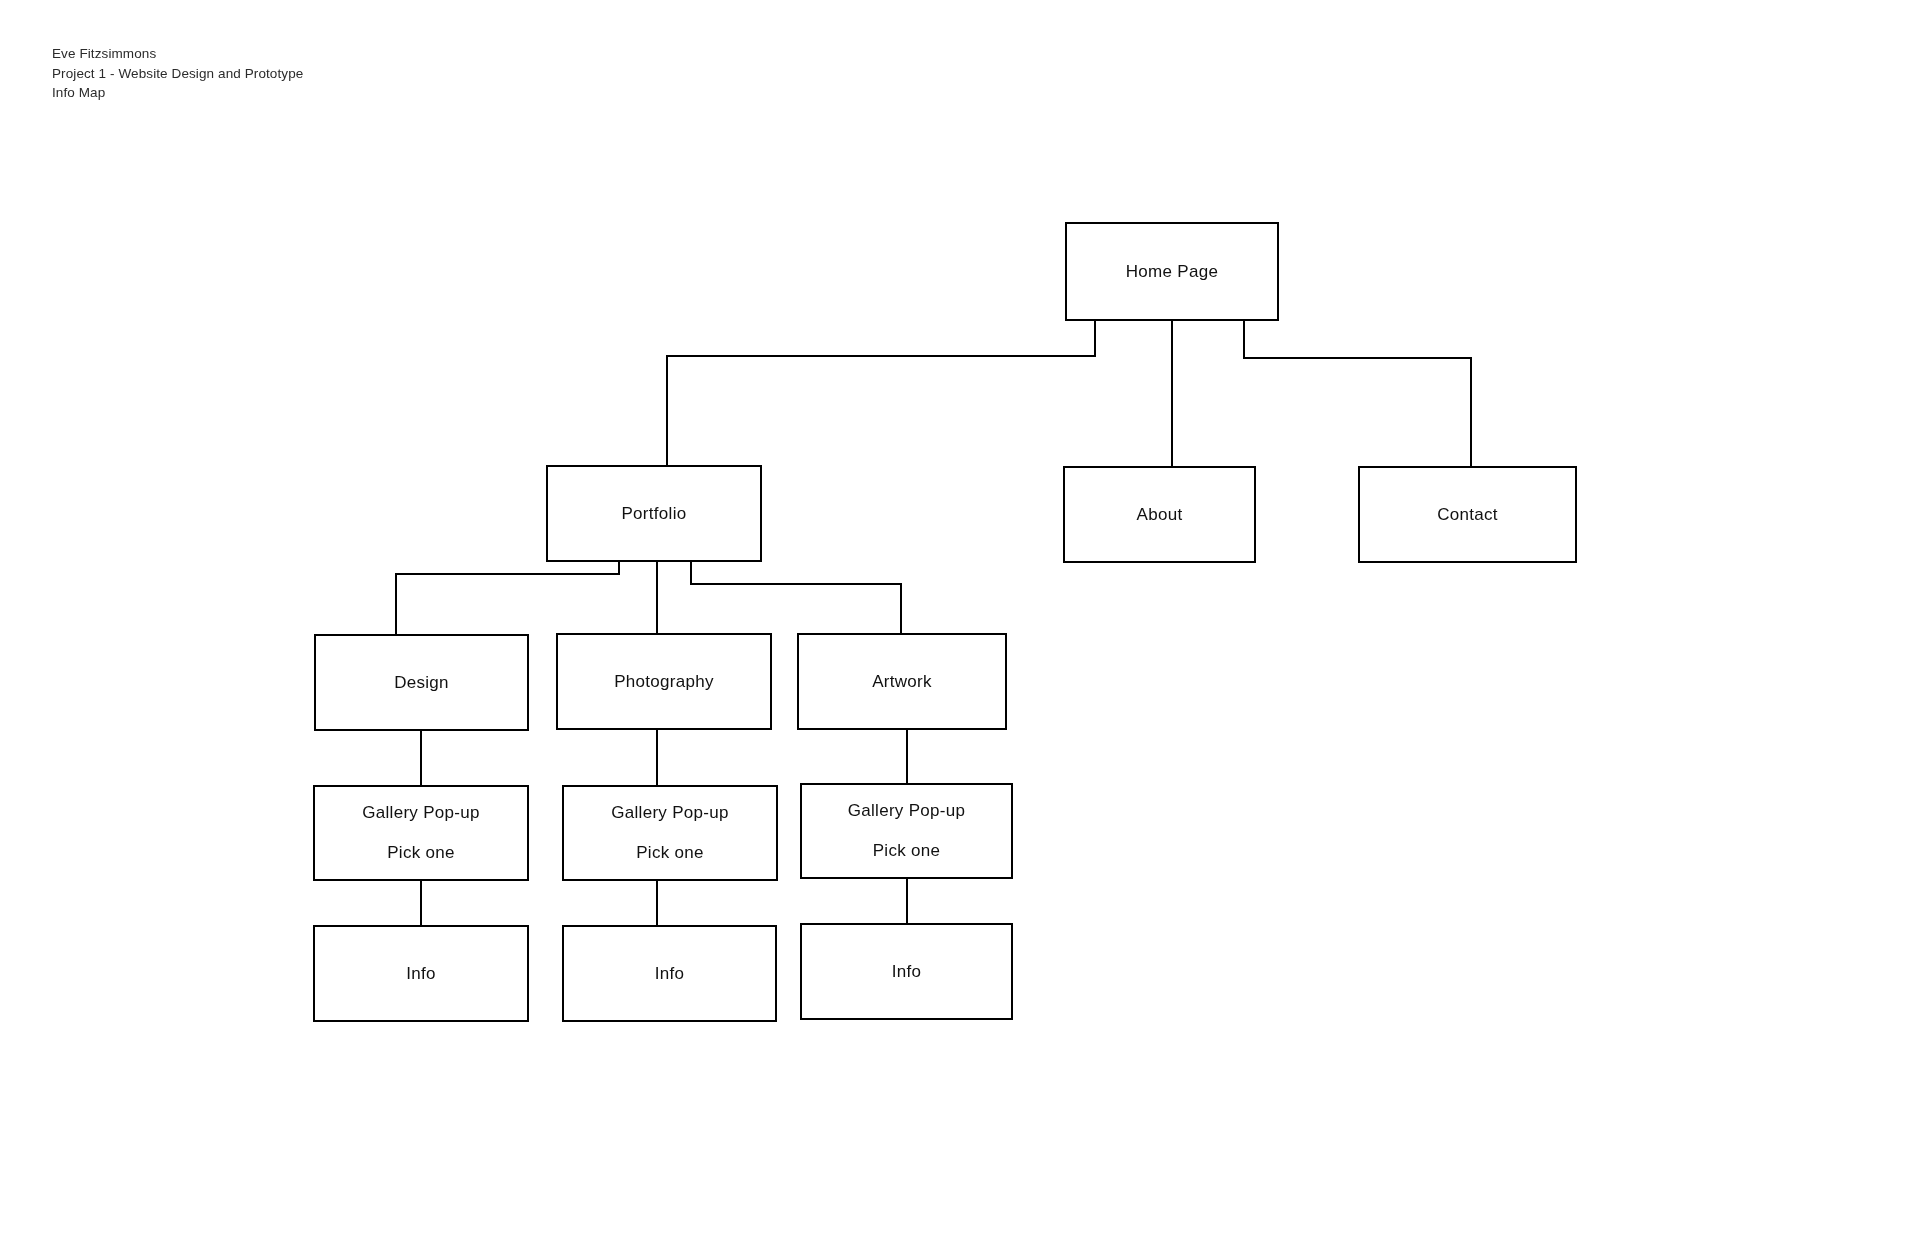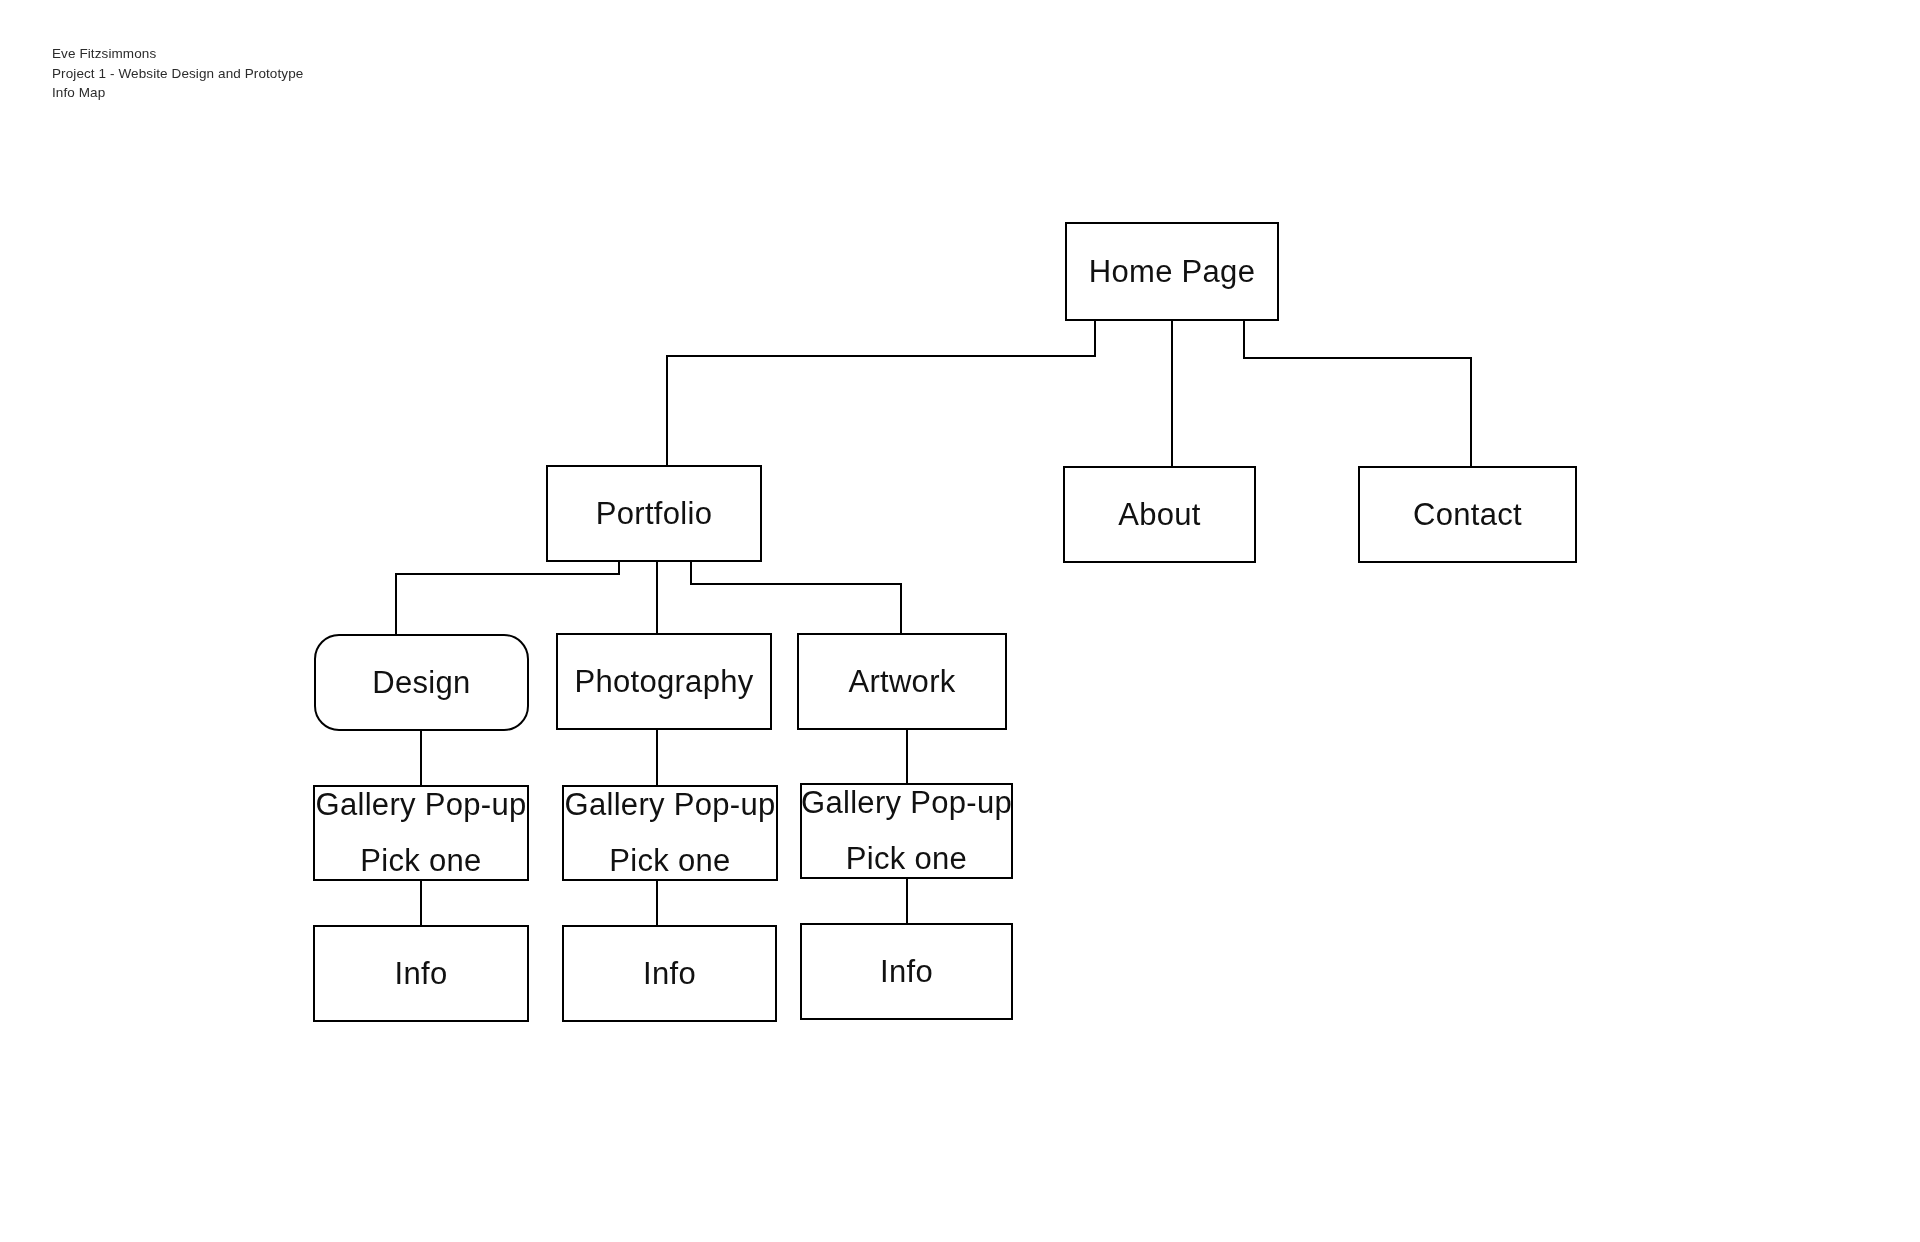--- a/index.html
+++ b/index.html
@@ -56,36 +56,36 @@
     border: 2.5px solid #000000;
     background: #ffffff;
     display: flex;
     flex-direction: column;
     align-items: center;
     justify-content: center;
     text-align: center;
   }
   .node .lbl {
     font-family: "Liberation Sans", sans-serif;
-    font-size: 31px;
+    font-size: 17px;
     font-weight: 400;
     color: #111111;
     letter-spacing: 0.3px;
     line-height: 1.15;
     white-space: nowrap;
   }
   .node.two-line .lbl { line-height: 1.1; }
   .node.two-line .lbl.l1 { margin-bottom: 21px; }
 
   .node.home      { left: 1065px; top: 222px;  width: 214px; height: 99px; }
   .node.portfolio { left: 546px;  top: 465px;  width: 216px; height: 97px; text-align: center; }
   .node.about     { left: 1063px; top: 466px;  width: 193px; height: 97px; }
   .node.contact   { left: 1358px; top: 466px;  width: 219px; height: 97px; }
 
-  .node.design      { left: 314px; top: 634px; width: 215px; height: 97px; border-radius: 25px; }
+  .node.design      { left: 314px; top: 634px; width: 215px; height: 97px; }
   .node.photography { left: 556px; top: 633px; width: 216px; height: 97px; }
   .node.artwork     { left: 797px; top: 633px; width: 210px; height: 97px; }
 
   .node.pop1 { left: 313px; top: 785px; width: 216px; height: 96px; }
   .node.pop2 { left: 562px; top: 785px; width: 216px; height: 96px; }
   .node.pop3 { left: 800px; top: 783px; width: 213px; height: 96px; }
 
   .node.info1 { left: 313px; top: 925px; width: 216px; height: 97px; }
   .node.info2 { left: 562px; top: 925px; width: 215px; height: 97px; }
   .node.info3 { left: 800px; top: 923px; width: 213px; height: 97px; }

